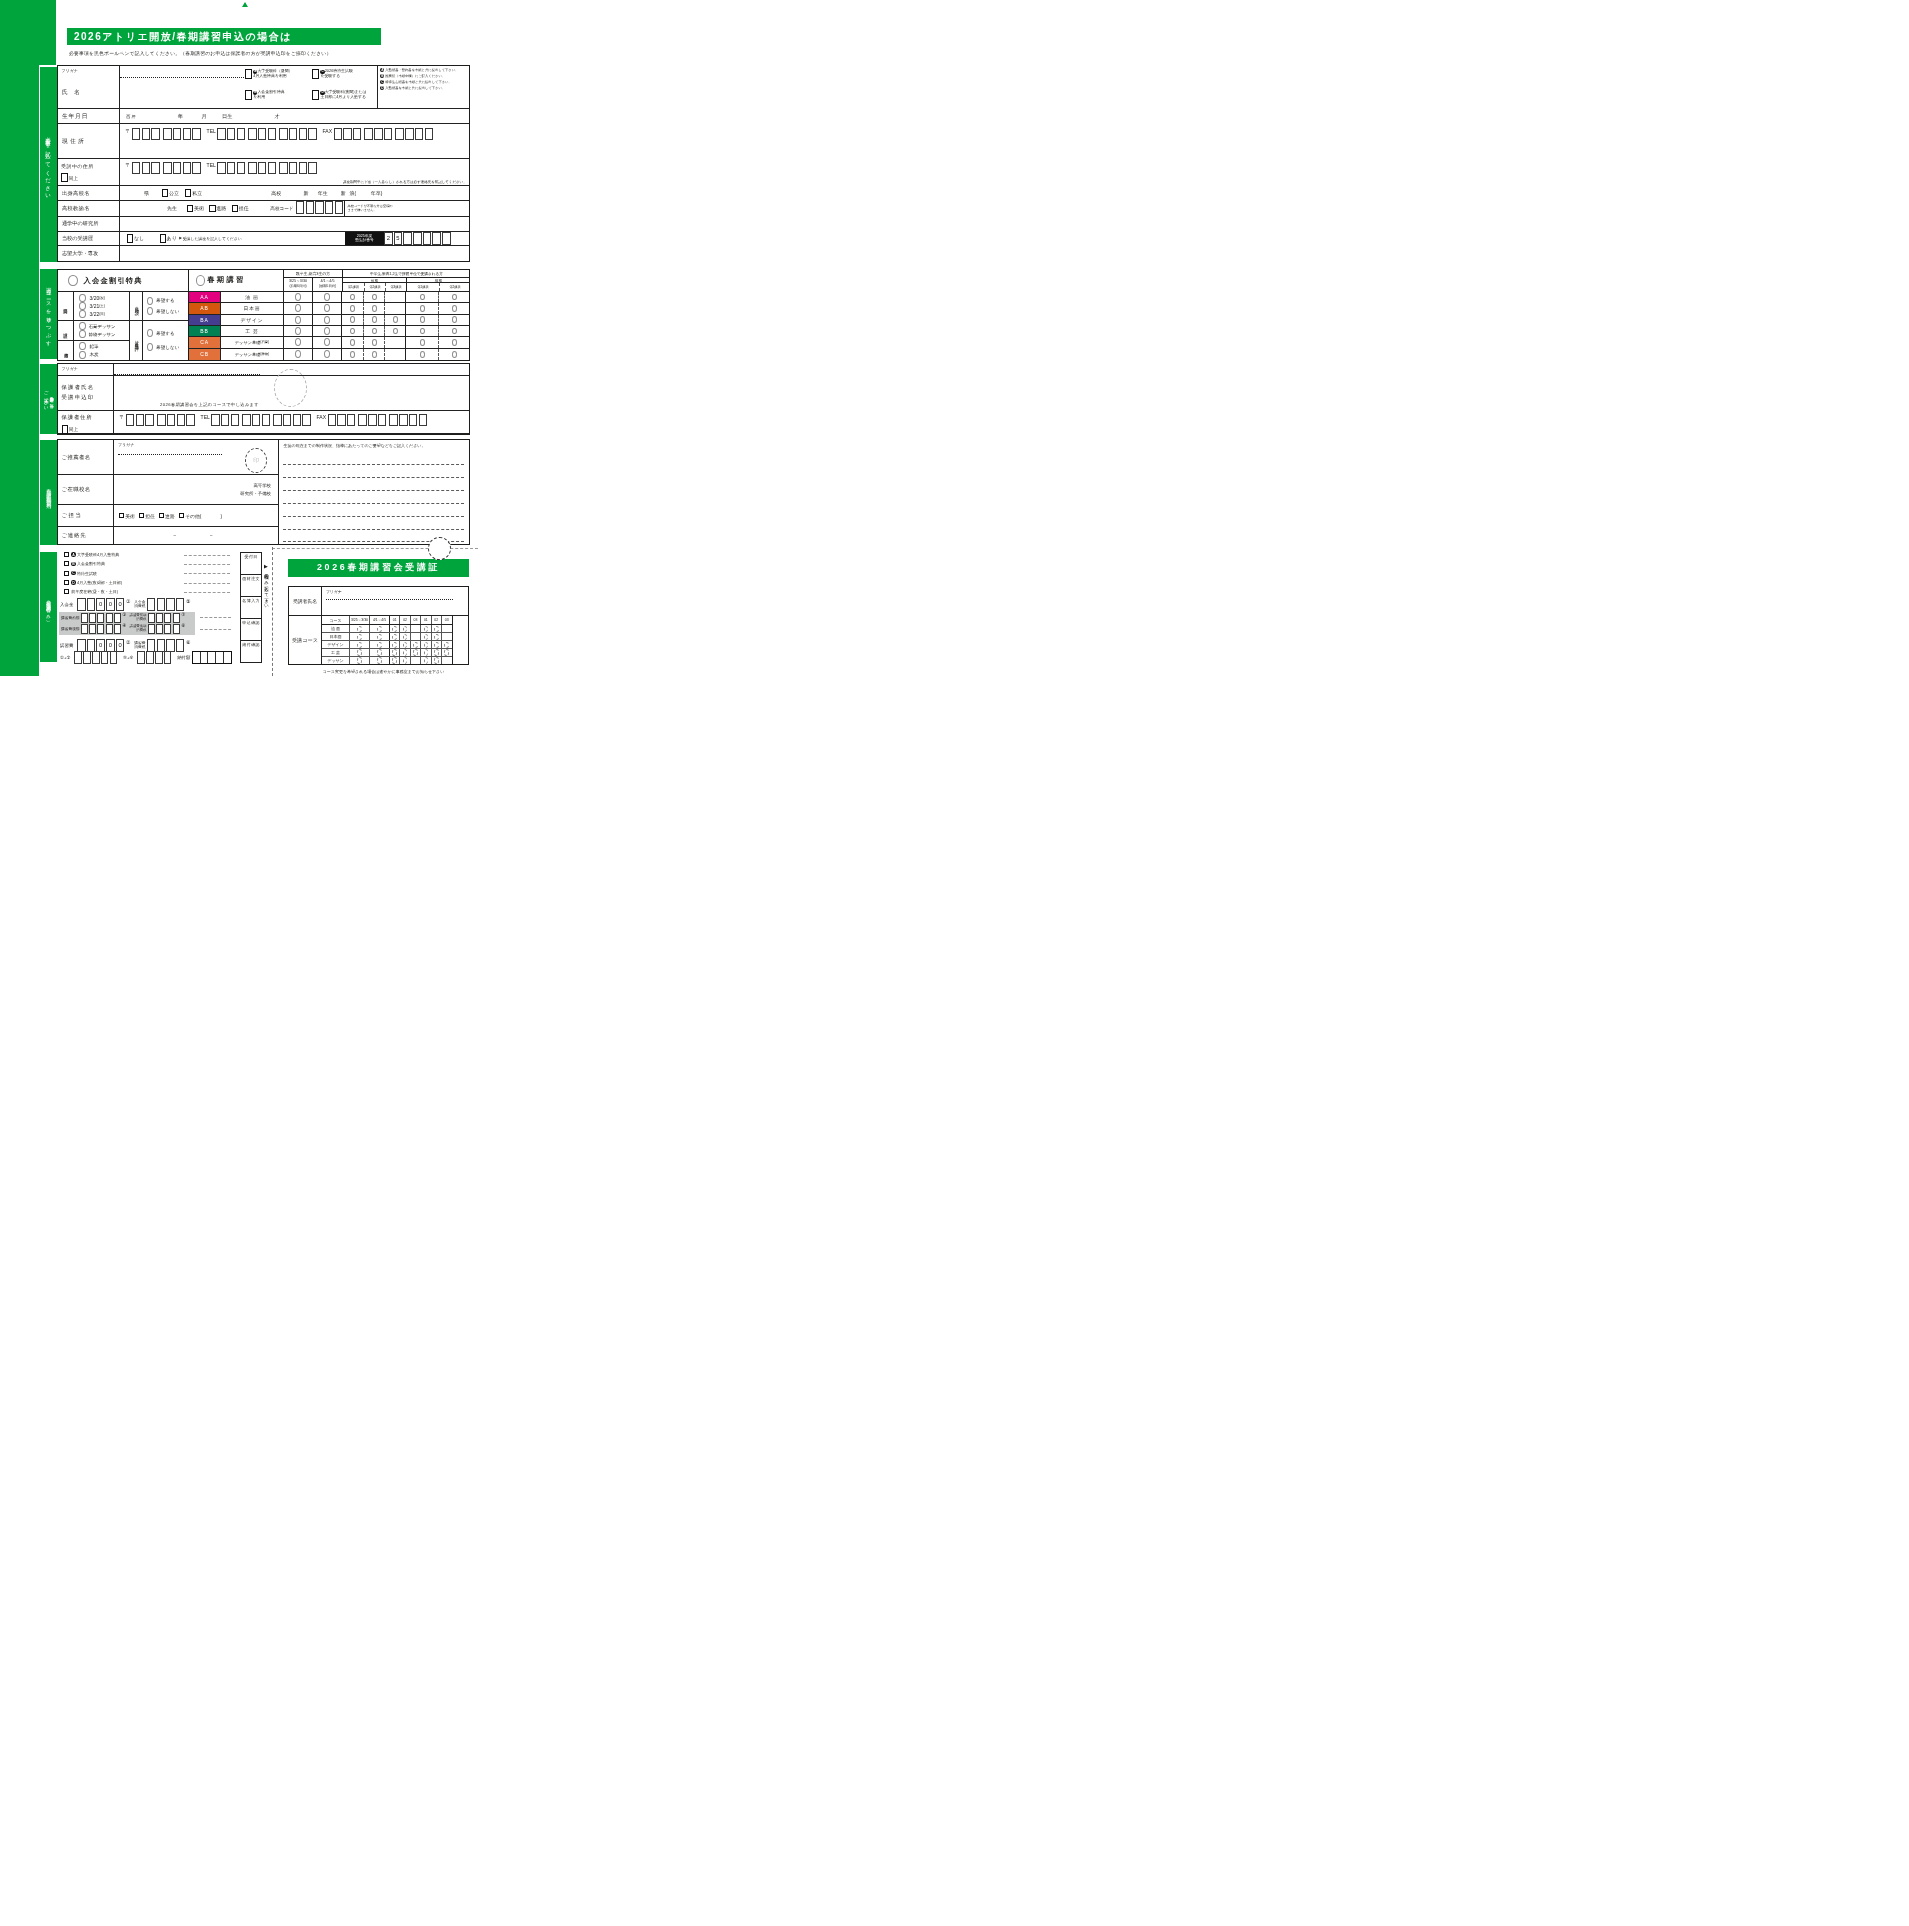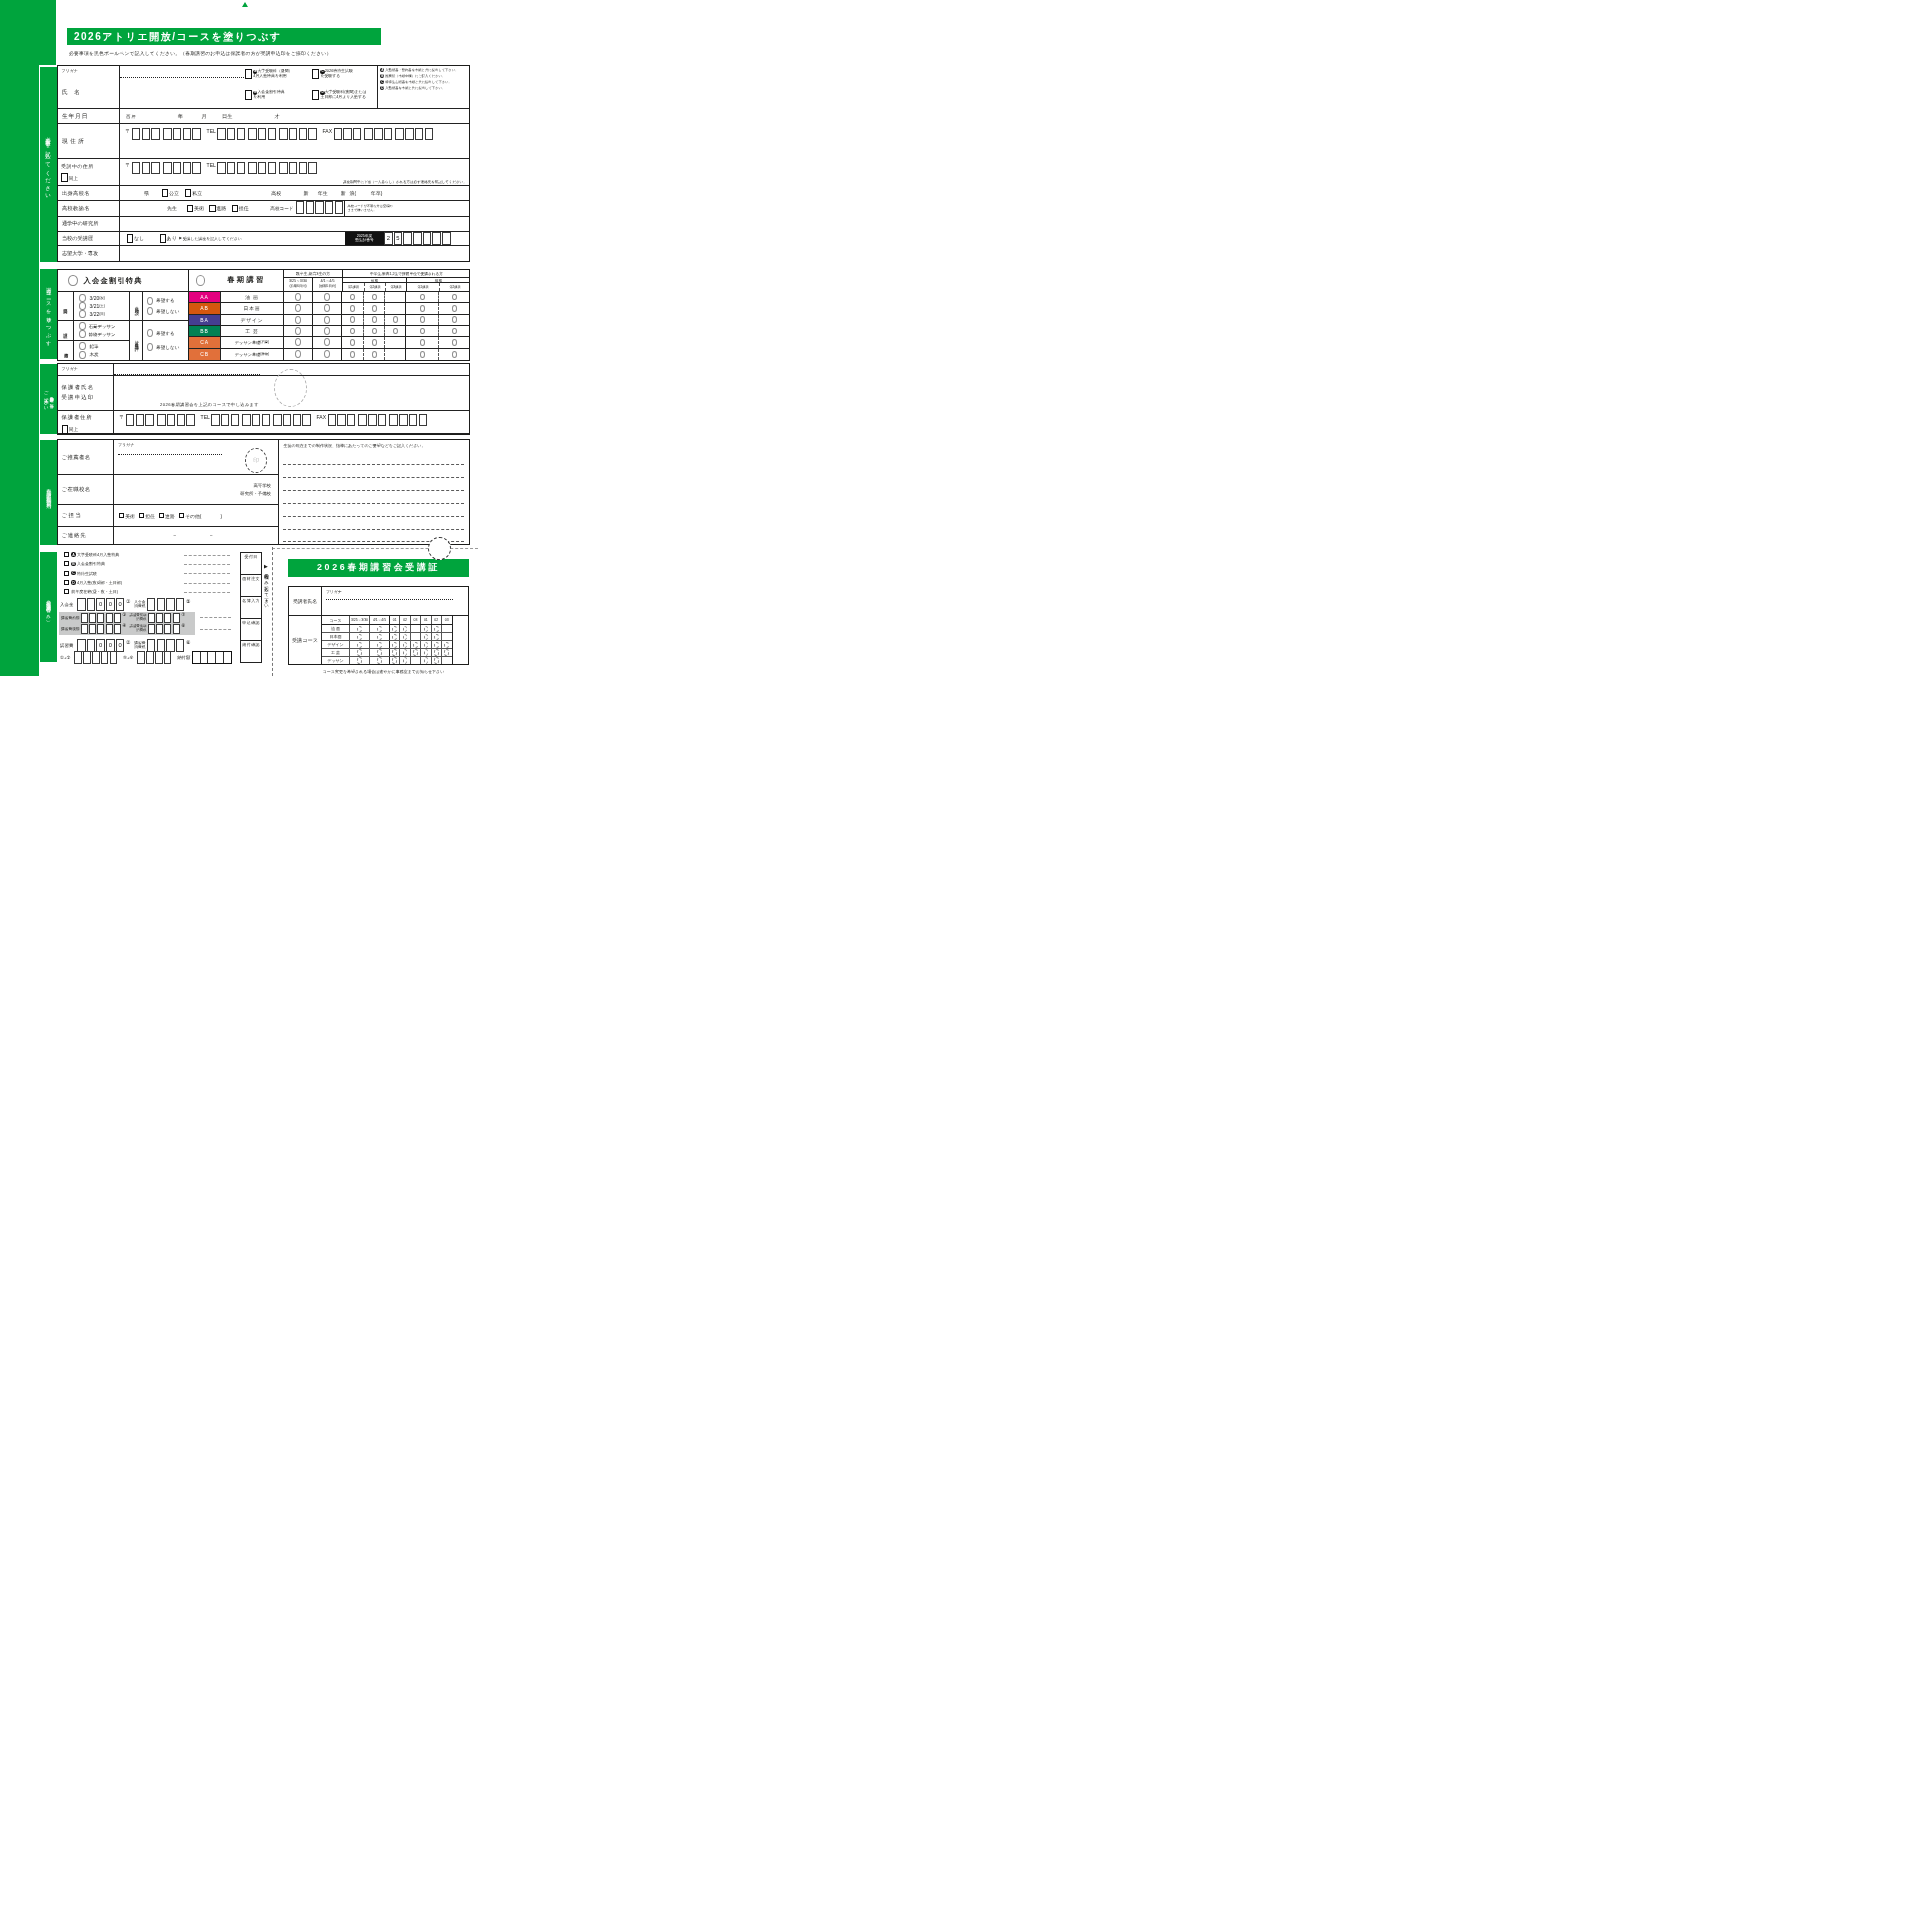--- a/index.html
+++ b/index.html
@@ -84,21 +84,21 @@
 <body>
 
 <div id="page">
 
   <div class="abs" style="left:0;top:0;width:39px;height:676px;background:var(--g)"></div>
   <div class="abs" style="left:0;top:0;width:56px;height:65px;background:var(--g)"></div>
 
   <div class="abs" style="left:242px;top:2.3px;width:0;height:0;border-left:3.5px solid transparent;border-right:3.5px solid transparent;border-bottom:5px solid var(--g)"></div>
 
   <div class="abs" style="left:67px;top:28px;width:314px;height:17px;background:var(--g);display:flex;align-items:center">
-    <span style="color:#fff;font-size:10px;font-weight:bold;letter-spacing:1.5px;padding-left:7px">2026アトリエ開放/コースを塗りつぶす</span>
+    <span style="color:#fff;font-size:10px;font-weight:bold;letter-spacing:1.5px;padding-left:7px">2026アトリエ開放/春期講習申込の場合は</span>
   </div>
   <div class="abs" style="left:69px;top:50px;font-size:4.8px;letter-spacing:0.2px">必要事項を黒色ボールペンで記入してください。（春期講習のお申込は保護者の方が受講申込印をご捺印ください）</div>
 
   <div class="sbar vtext" style="top:67px;height:195px;font-size:5.4px">必要事項を記入してください</div>
 
   <div class="t1">
 
     <div class="t1r" style="height:43px;flex:none">
       <div class="lc">
         <span class="abs" style="top:1.9px;left:3.5px;font-size:4px">フリガナ</span>
@@ -344,21 +344,21 @@
               <span style="font-size:4.6px;margin-left:3.9px">木炭</span>
             </span>
         </div>
       </div>
     </div>
 
     <div class="t2R">
       <div class="t2Rh">
         <div style="width:94px;flex:none;display:flex;align-items:center">
           <span class="radio" style="width:9.2px;height:10.8px;margin-left:7px"></span>
-          <span style="font-size:7.3px;font-weight:bold;letter-spacing:2.3px;margin-left:22px">春期講習</span>
+          <span style="font-size:7.3px;font-weight:bold;letter-spacing:2.3px;margin-left:2px">春期講習</span>
         </div>
         <div style="width:59px;flex:none;border-left:0.4px solid #222;display:flex;flex-direction:column">
           <div style="height:7.7px;border-bottom:0.4px solid #222;font-size:3.9px;display:flex;align-items:center;justify-content:center">既卒生,新高3生の方</div>
           <div style="flex:1;display:flex">
             <div style="width:29px;border-right:0.4px solid #222;text-align:center;font-size:3.7px;line-height:1.3;padding-top:1.2px"><span>3/25～3/30</span><br><span style="font-size:3.3px">(前期6日間)</span></div>
             <div style="width:29px;text-align:center;font-size:3.7px;line-height:1.3;padding-top:1.2px"><span>4/1～4/5</span><br><span style="font-size:3.3px">(後期5日間)</span></div>
           </div>
         </div>
         <div style="flex:1;border-left:1.2px solid var(--bd);display:flex;flex-direction:column">
           <div style="height:7.7px;border-bottom:0.4px solid #222;font-size:3.7px;display:flex;align-items:center;justify-content:center">中学生,新高1,2生で課題単位で受講される方</div>

